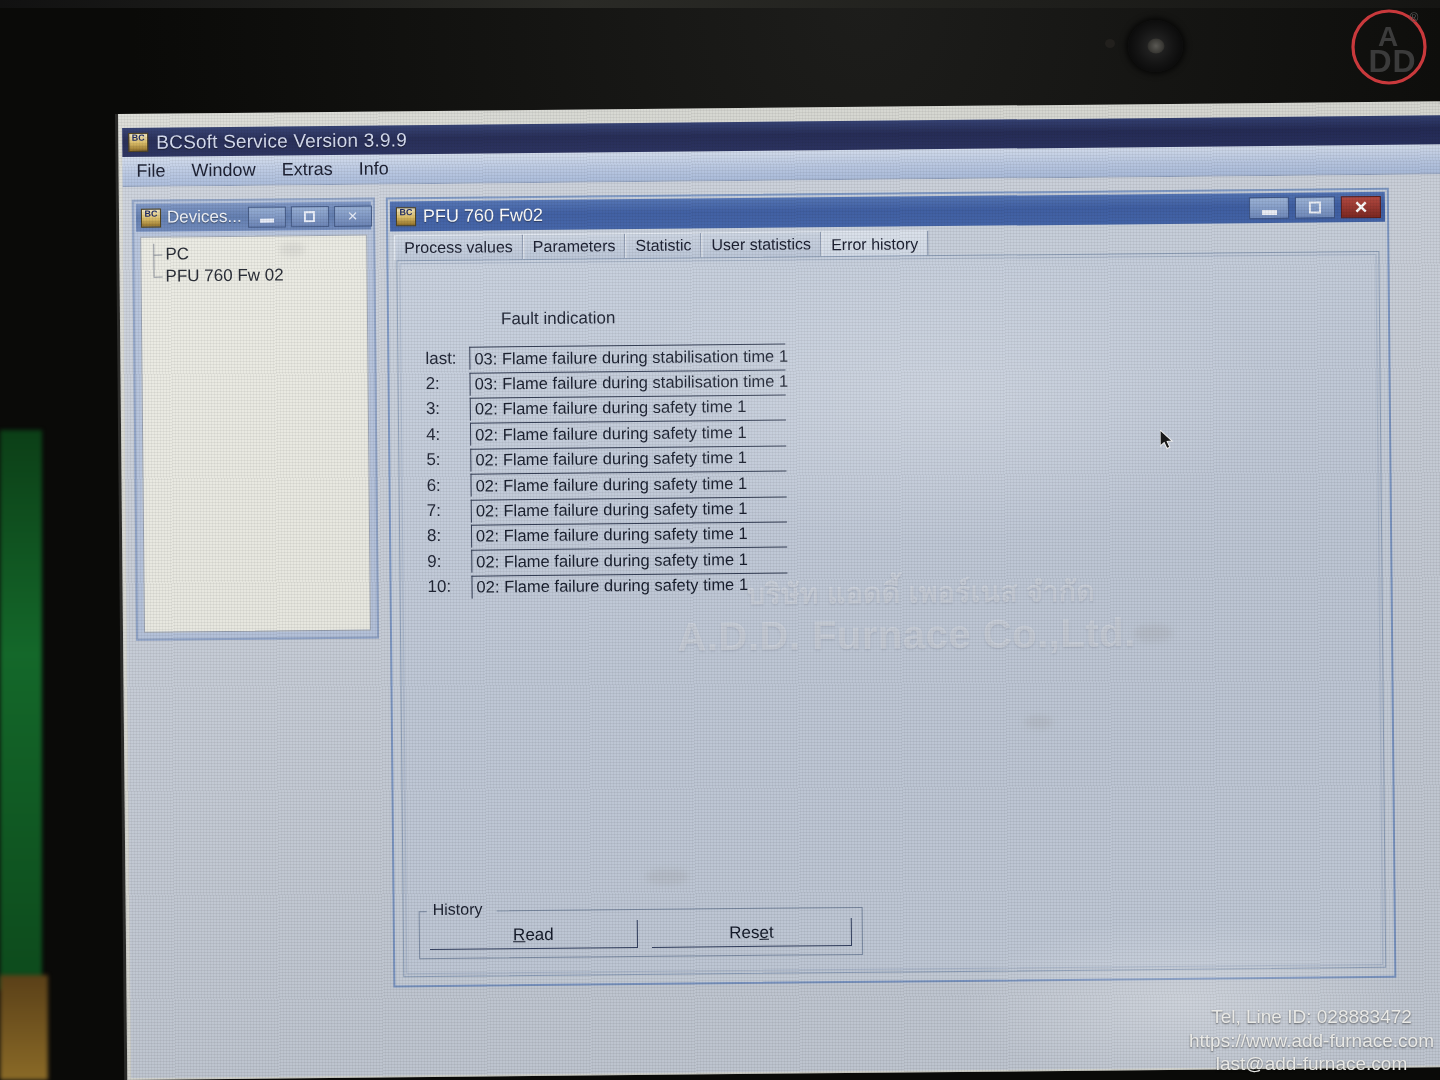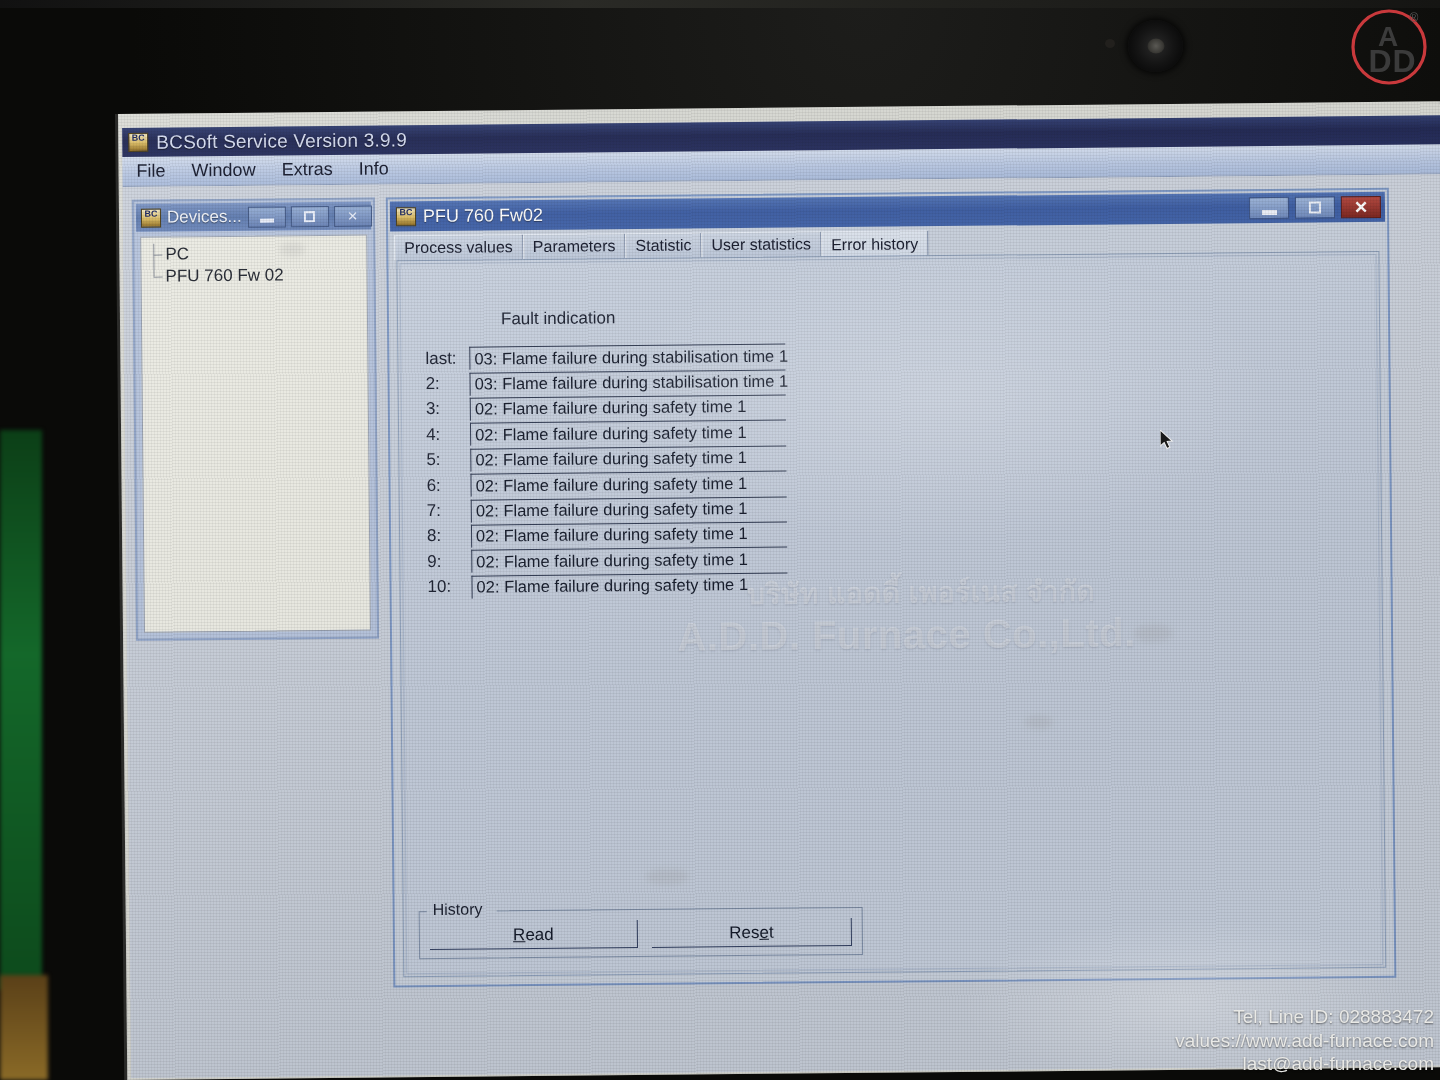--- a/index.html
+++ b/index.html
@@ -267,21 +267,21 @@
     color:rgba(255,255,255,.34);
     text-shadow:0 1px 2px rgba(120,130,150,.30);
     font-weight:bold; letter-spacing:.5px; white-space:nowrap;
   }
   .wm1{ font-size:28px; margin-left:60px;}
   .wm2{ font-size:40px; margin-left:30px; margin-top:-2px;}
 
   
   .contact{
     position:absolute; right:6px; bottom:4px; z-index:90;
-    text-align:right; color:#e9e9e6; font-size:19px; line-height:1.24;
+    text-align:center; color:#e9e9e6; font-size:19px; line-height:1.24;
     text-shadow:0 1px 2px rgba(0,0,0,.55);
   }
 
   
   .smudge{ position:absolute; border-radius:50%; background:rgba(150,150,150,.18); filter:blur(3px); z-index:59;}
 </style>
 </head>
 <body>
 
 <div id="photo">
@@ -462,15 +462,15 @@
         </div>
 
       </div>
 
     </div>
   </div>
 </div>
 
 <div class="contact">
   <div>Tel, Line ID: 028883472</div>
-  <div>values://www.add-furnace.com</div>
+  <div>https://www.add-furnace.com</div>
   <div>last@add-furnace.com</div>
 </div>
 
 </body></html>

